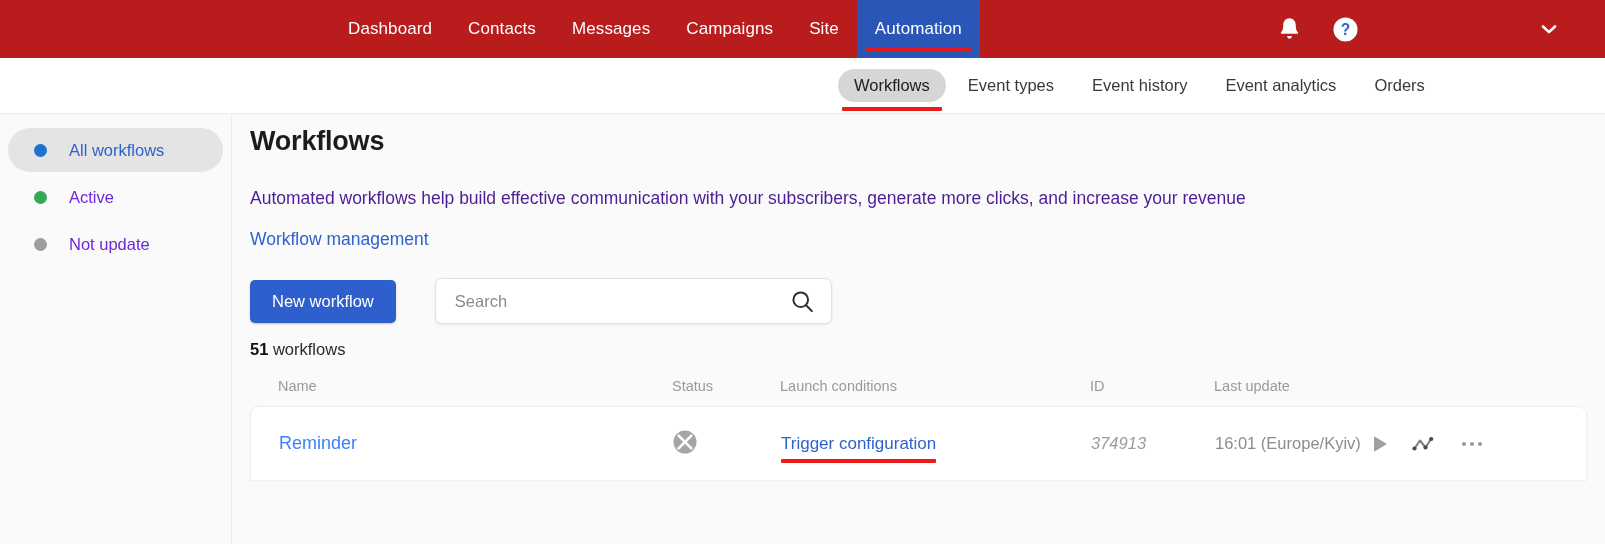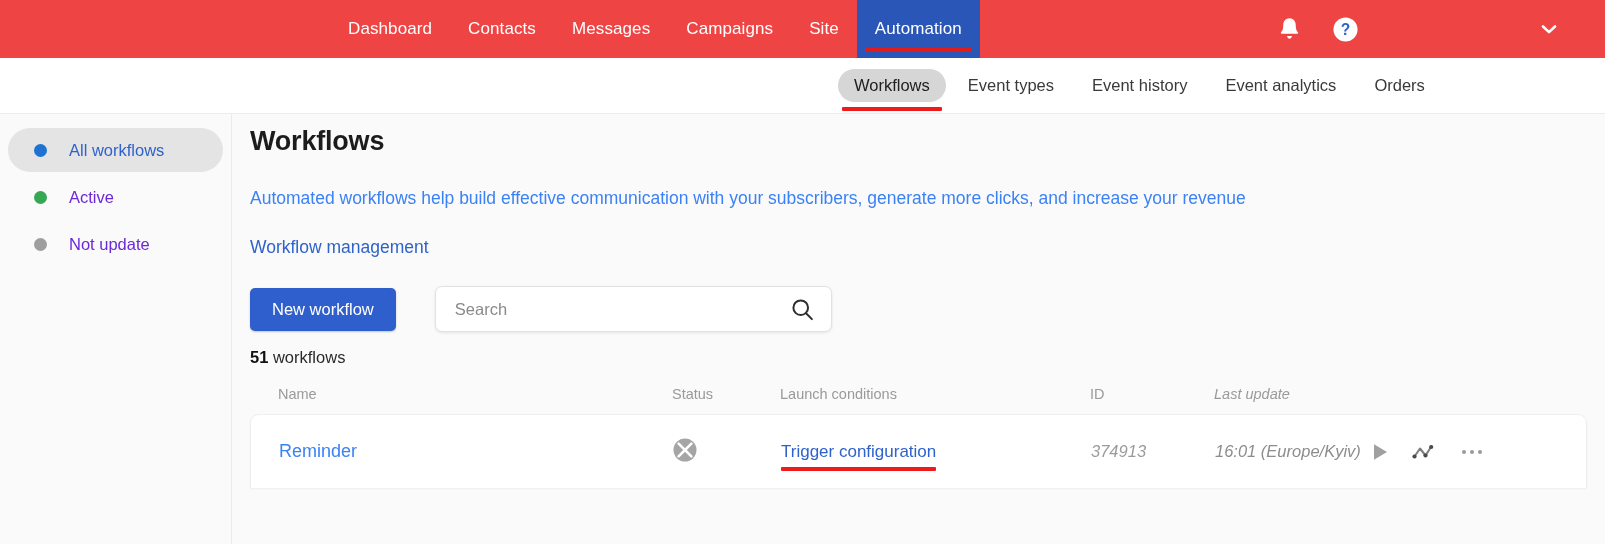--- a/index.html
+++ b/index.html
@@ -7,21 +7,21 @@
     width: 1605px; height: 544px;
     overflow: hidden;
     font-family: "Liberation Sans", sans-serif;
     background: #ffffff;
   }
 
   
   .topnav {
     position: relative;
     height: 58px;
-    background: #ef4444;
+    background: #b91c1c;
     display: flex;
     align-items: stretch;
   }
   .topnav-spacer-left { width: 330px; flex: none; }
   .topnav-items { display: flex; align-items: stretch; }
   .nav-item {
     position: relative;
     display: flex;
     align-items: center;
     padding: 0 18px;
@@ -122,24 +122,24 @@
   }
   .page-title {
     font-size: 27px;
     font-weight: bold;
     color: #1c1c1c;
     letter-spacing: -.2px;
     margin-bottom: 26px;
   }
   .page-desc {
     font-size: 17.5px;
-    color: #3b82f6;
+    color: #4c1d95;
     line-height: 1.72;
     max-width: 1010px;
-    margin-bottom: 24px;
+    margin-bottom: 16px;
   }
   .mgmt-link {
     display: inline-block;
     font-size: 17.5px;
     color: #2f62cb;
     cursor: pointer;
     margin-bottom: 28px;
   }
 
   .actionrow {
@@ -212,21 +212,21 @@
     border: 1px solid #eeeeee;
     border-bottom: none;
     border-radius: 9px 9px 0 0;
     height: 74px;
     box-shadow: 0 1px 2px rgba(0,0,0,.05);
   }
   .c-name   { width: 420px; padding-left: 28px; }
   .c-status { width: 110px; display: flex; justify-content: flex-start; }
   .c-launch { width: 310px; }
   .c-id     { width: 124px; }
-  .c-upd    { flex: 1; display: flex; align-items: center; font-style: italic; }
+  .c-upd    { flex: 1; display: flex; align-items: center; }
 
   .tbl-head .c-name   { padding-left: 28px; }
   .tbl-head .c-status { padding-left: 2px; }
 
   .cell-name {
     font-size: 18px;
     color: #3b82f6;
   }
   .link-trigger {
     position: relative;

